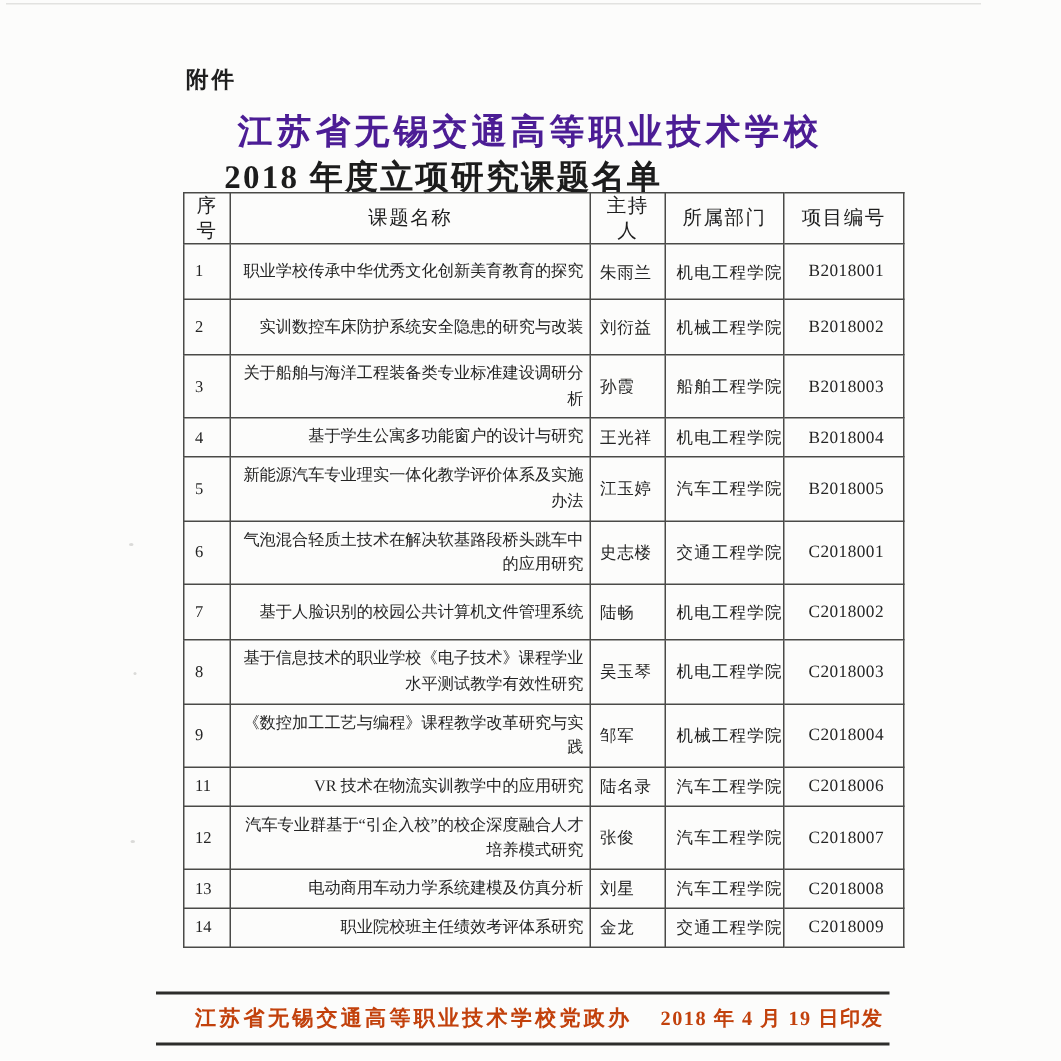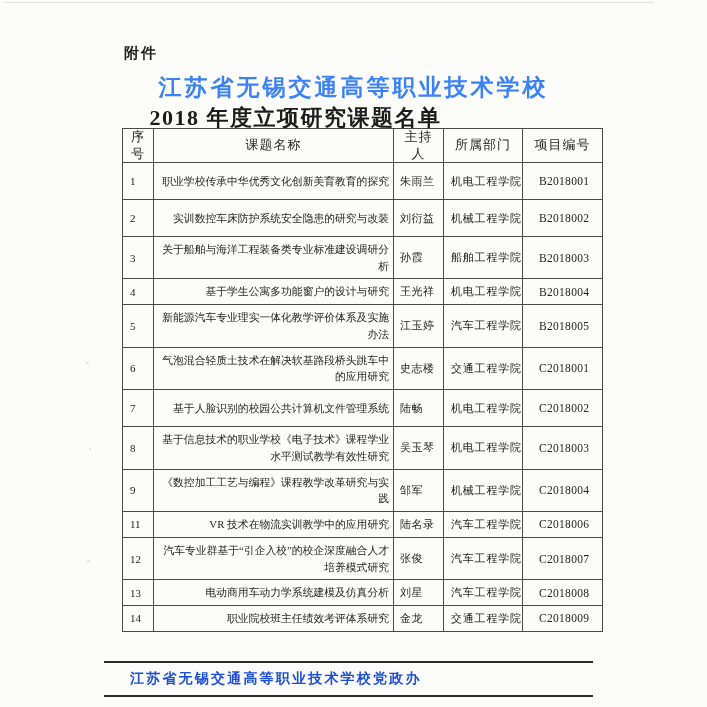--- a/index.html
+++ b/index.html
@@ -19,21 +19,21 @@
   .speck.s2 { left:89px; top:448px; width:2px; height:2px; }
   .speck.s3 { left:87px; top:560px; width:3px; height:2px; }
 
   .attachment {
     position:absolute; left:124px; top:44px;
     font-family:"Liberation Sans","DejaVu Sans",sans-serif;
     font-weight:700; font-size:15px; letter-spacing:2px; color:#1f1f1f;
   }
   .title-line1 {
     position:absolute; left:0; top:72px; width:707px; text-align:center;
-    font-size:23px; font-weight:700; letter-spacing:3px; color:#3b82f6;
+    font-size:23px; font-weight:700; letter-spacing:3px; color:#4c1d95;
   }
   .title-line2 {
     position:absolute; left:0; top:103px; width:591px; text-align:center;
     font-size:22px; font-weight:700; letter-spacing:1.5px; color:#1c1c1c;
   }
 
   table.doc-table {
     position:absolute; left:122px; top:128px; width:480px;
     border-collapse:collapse; table-layout:fixed;
     font-size:10.8px; color:#242424;
@@ -50,21 +50,21 @@
   .c-title { text-align:right; padding:4px 4px 4px 8px; line-height:1.55; word-break:break-all; }
   .c-leader{ text-align:left; padding-left:6px; font-size:11px; letter-spacing:.5px;font-family:Liberation Serif, serif; }
   .c-dept  { text-align:left; padding-left:7px; font-size:11px; letter-spacing:.8px; }
   .c-code  { text-align:left; padding-left:16px; font-size:11.5px; letter-spacing:.3px; }
 
   .footer {
     position:absolute; left:104px; top:661px; width:489px; height:36px;
     border-top:2px solid #2d2d2b; border-bottom:2px solid #2d2d2b;
     display:flex; align-items:center; justify-content:space-between;
     padding:0 4px 0 26px;
-    font-weight:700; color:#1d4ed8;
+    font-weight:700; color:#c2410c;
   }
   .footer-issuer { font-size:14px; letter-spacing:2.2px; }
   .footer-date   { font-size:13.5px; letter-spacing:1px; }
 </style>
 </head>
 <body>
 
 <div class="page">
   <div class="scan-line-top"></div>
   <div class="speck s1"></div>
@@ -197,14 +197,15 @@
       <td class="c-title">职业院校班主任绩效考评体系研究</td>
       <td class="c-leader">金龙</td>
       <td class="c-dept">交通工程学院</td>
       <td class="c-code">C2018009</td>
     </tr>
   </tbody>
   </table>
 
   <div class="footer">
     <span class="footer-issuer">江苏省无锡交通高等职业技术学校党政办</span>
+    <span class="footer-date">2018 年 4 月 19 日印发</span>
   </div>
 </div>
 
 </body></html>

